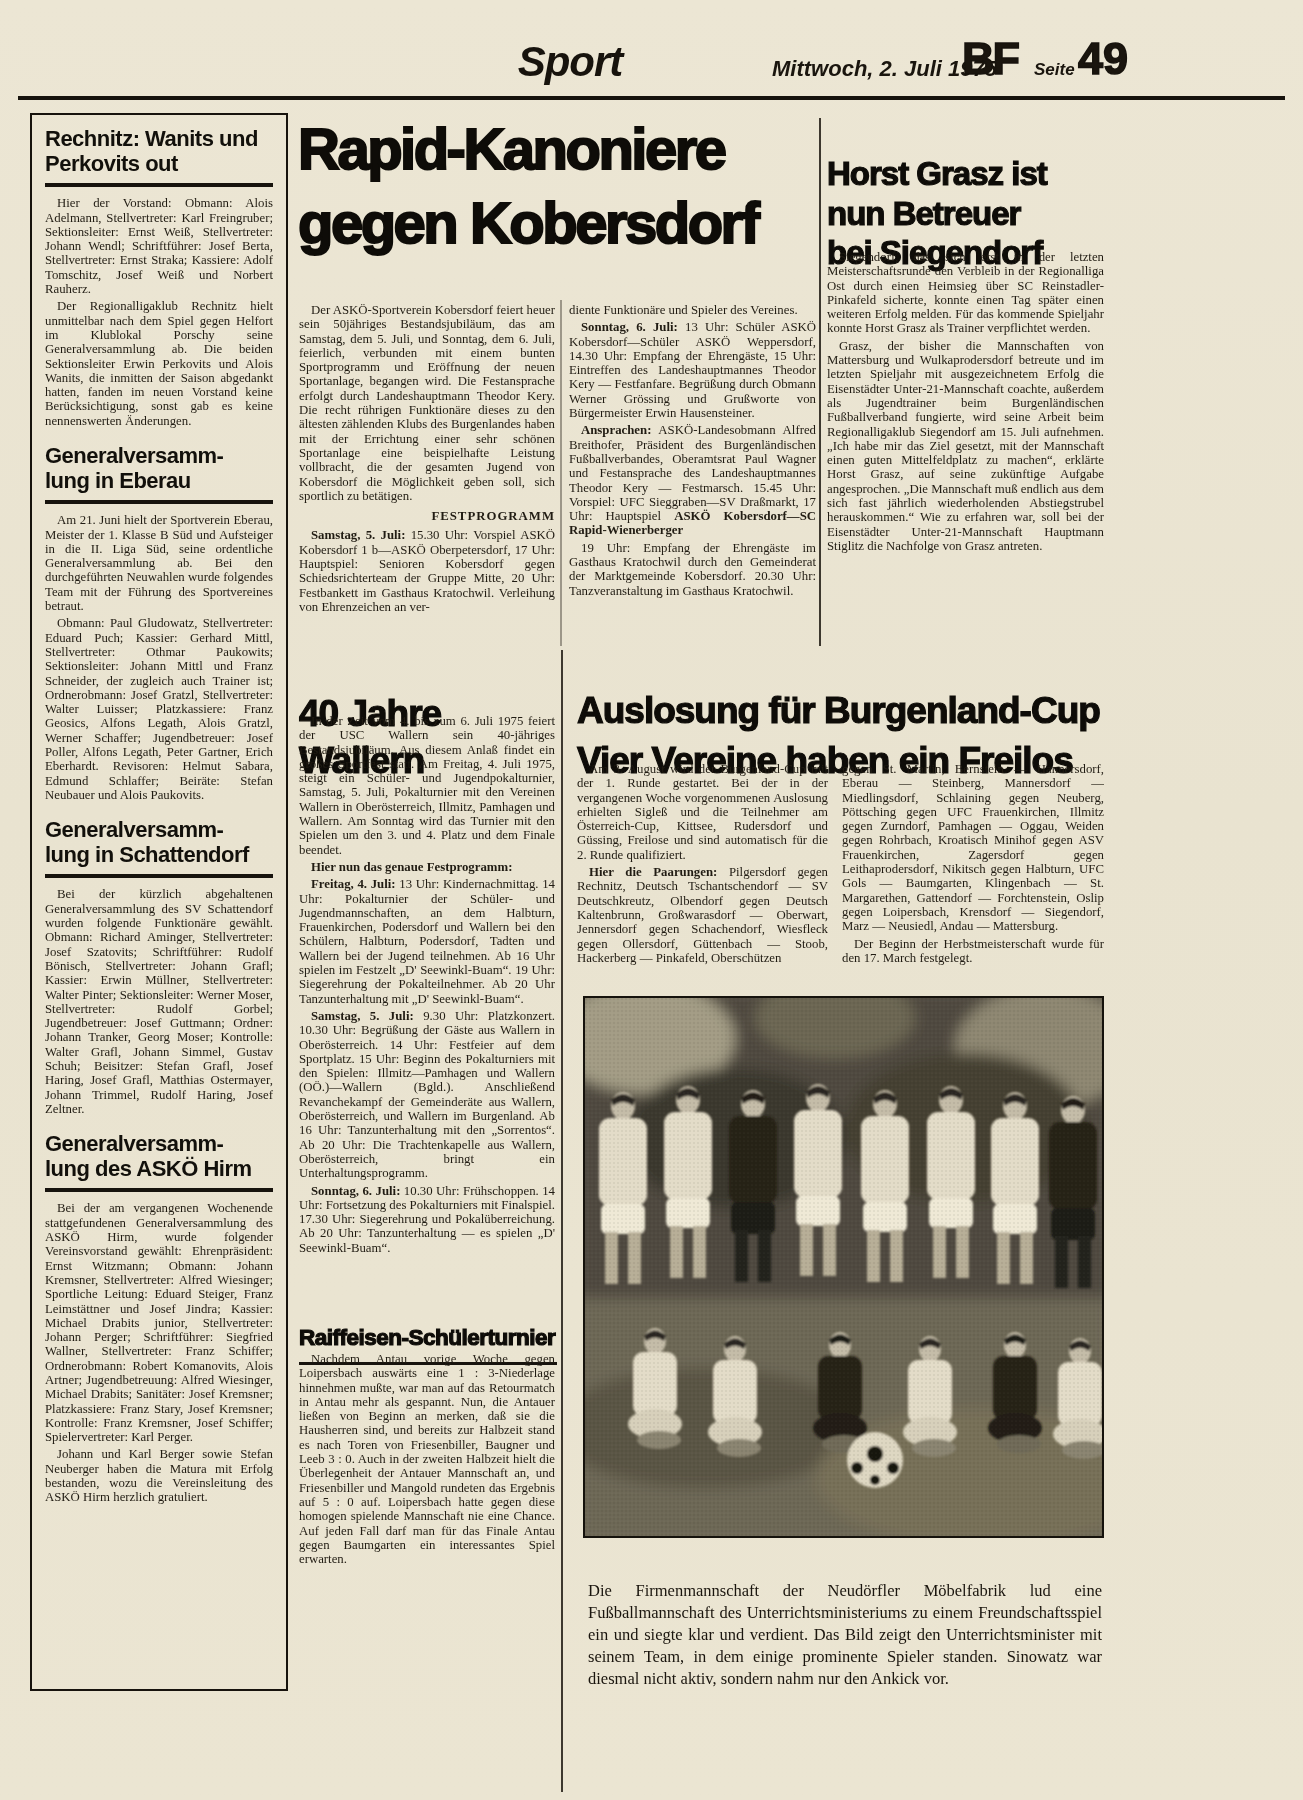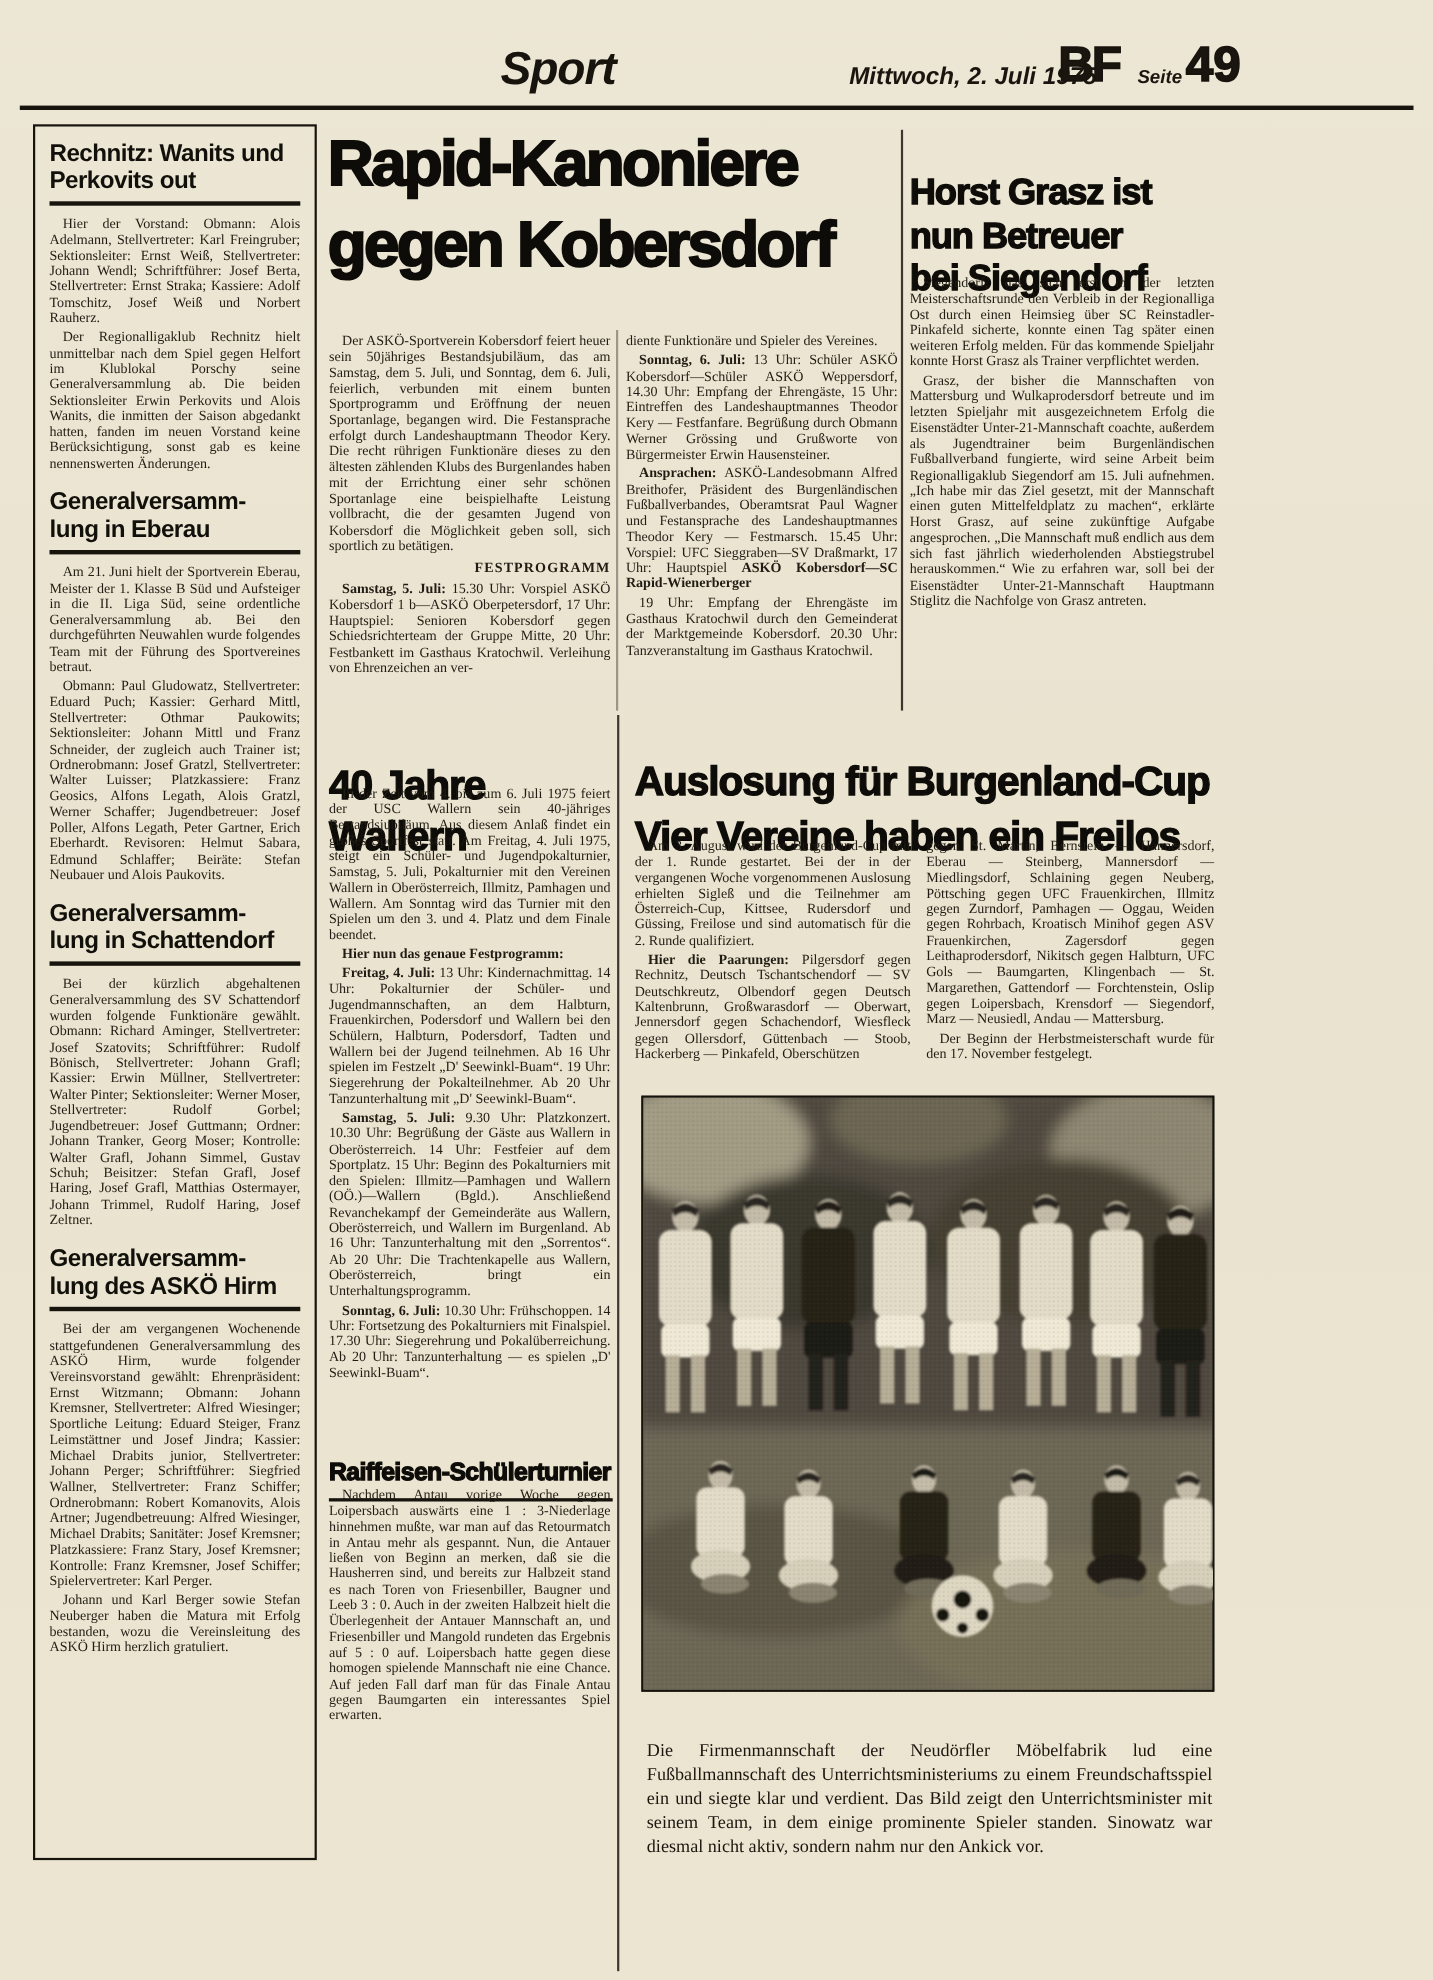--- a/index.html
+++ b/index.html
@@ -1,20 +1,20 @@
 <!DOCTYPE html>
 <html><head>
 <meta charset="utf-8">
 <style>
   html,body{margin:0;padding:0;background:#7a7468;}
   .page{position:relative;width:1303px;height:1800px;margin:0 auto;overflow:hidden;
         background:linear-gradient(180deg,#ece6d4 0%,#e9e3d0 45%,#ebe5d2 100%);
         color:#1a150e;font-family:"Liberation Serif",serif;}
   
-  .masthead-sport{position:absolute;left:455px;top:38px;width:230px;
+  .masthead-sport{position:absolute;left:455px;top:38px;width:230px;text-align:center;
         font-family:"Liberation Sans",sans-serif;font-style:italic;font-weight:bold;
         font-size:42px;letter-spacing:-1px;color:#17130d;}
   .masthead-date{position:absolute;left:772px;top:56px;font-family:"Liberation Sans",sans-serif;
         font-style:italic;font-weight:bold;font-size:22px;}
   .masthead-bf{position:absolute;left:962px;top:33px;font-family:"Liberation Sans",sans-serif;
         font-weight:bold;font-size:45px;letter-spacing:-2px;-webkit-text-stroke:1.5px #17130d;}
   .masthead-seite{position:absolute;left:1034px;top:60px;font-family:"Liberation Sans",sans-serif;
         font-style:italic;font-weight:bold;font-size:17px;}
   .masthead-pageno{position:absolute;left:1078px;top:33px;font-family:"Liberation Sans",sans-serif;
         font-weight:bold;font-size:45px;-webkit-text-stroke:1.5px #17130d;}
@@ -116,21 +116,21 @@
   </div>
 
   <div class="display mid" style="left:577px;top:648px;width:530px;font-size:37px;line-height:1.35;">Auslosung für Burgenland-Cup
 Vier Vereine haben ein Freilos</div>
   <div class="col abs" style="left:577px;top:762px;width:251px;height:238px;">
     <p>Am 3. August wird der Burgenland-Cup mit der 1. Runde gestartet. Bei der in der vergangenen Woche vorgenommenen Auslosung erhielten Sigleß und die Teilnehmer am Österreich-Cup, Kittsee, Rudersdorf und Güssing, Freilose und sind automatisch für die 2. Runde qualifiziert.</p>
     <p><b>Hier die Paarungen:</b><span> Pilgersdorf gegen Rechnitz, Deutsch Tschantschendorf — SV Deutschkreutz, Olbendorf gegen Deutsch Kaltenbrunn, Großwarasdorf — Oberwart, Jennersdorf gegen Schachendorf, Wiesfleck gegen Ollersdorf, Güttenbach — Stoob, Hackerberg — Pinkafeld, Oberschützen</span></p>
   </div>
   <div class="col abs" style="left:842px;top:762px;width:262px;height:238px;">
     <p class="noindent">gegen St. Martin, Bernstein — Hannersdorf, Eberau — Steinberg, Mannersdorf — Miedlingsdorf, Schlaining gegen Neuberg, Pöttsching gegen UFC Frauenkirchen, Illmitz gegen Zurndorf, Pamhagen — Oggau, Weiden gegen Rohrbach, Kroatisch Minihof gegen ASV Frauenkirchen, Zagersdorf gegen Leithaprodersdorf, Nikitsch gegen Halbturn, UFC Gols — Baumgarten, Klingenbach — St. Margarethen, Gattendorf — Forchtenstein, Oslip gegen Loipersbach, Krensdorf — Siegendorf, Marz — Neusiedl, Andau — Mattersburg.</p>
-    <p>Der Beginn der Herbstmeisterschaft wurde für den 17. November festgelegt.</p>
+    <p>Der Beginn der Herbstmeisterschaft wurde für den 17. March festgelegt.</p>
   </div>
 
   <div class="display mid subrule" style="left:299px;top:1286px;width:258px;font-size:22.5px;letter-spacing:-0.5px;">Raiffeisen-Schülerturnier</div>
   <div class="col abs" style="left:299px;top:1352px;width:256px;height:440px;">
     <p>Nachdem Antau vorige Woche gegen Loipersbach auswärts eine 1 : 3-Niederlage hinnehmen mußte, war man auf das Retourmatch in Antau mehr als gespannt. Nun, die Antauer ließen von Beginn an merken, daß sie die Hausherren sind, und bereits zur Halbzeit stand es nach Toren von Friesenbiller, Baugner und Leeb 3 : 0. Auch in der zweiten Halbzeit hielt die Überlegenheit der Antauer Mannschaft an, und Friesenbiller und Mangold rundeten das Ergebnis auf 5 : 0 auf. Loipersbach hatte gegen diese homogen spielende Mannschaft nie eine Chance. Auf jeden Fall darf man für das Finale Antau gegen Baumgarten ein interessantes Spiel erwarten.</p>
   </div>
 
   <div class="photo">
     <svg width="517" height="538" viewBox="0 0 517 538">
       <defs>

